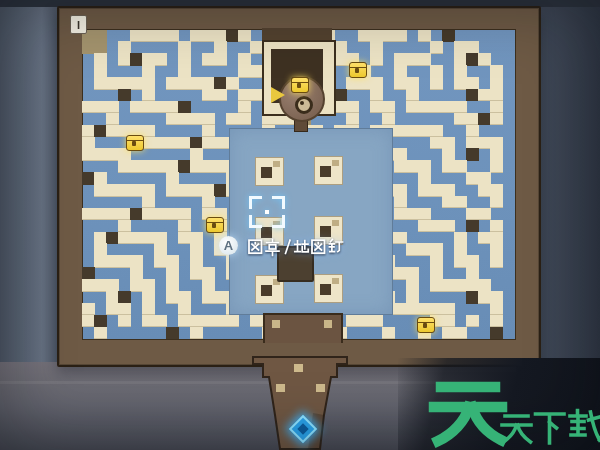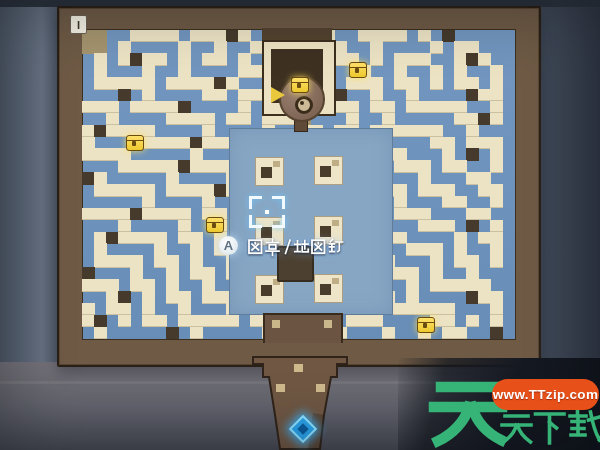--- a/index.html
+++ b/index.html
@@ -690,23 +690,20 @@
 
   <div class="abs bg-dark-corner z10"></div>
   <div class="abs vignette z10"></div>
 
   <svg class="abs wm-big" width="80" height="76" viewBox="0 0 80 76" fill="none" stroke="#36b377" stroke-width="10.5" stroke-linecap="square" aria-label="天">
     <path d="M13 13 H67"></path>
     <path d="M6 33 H74"></path>
     <path d="M41 33 C37 47 25 60 10 67"></path>
     <path d="M44 33 C49 49 61 60 73 66"></path>
   </svg>
-  <div class="abs wm-pill">
-    <span>www.TTzip.com</span>
-  </div>
   <svg class="abs wm-small" width="100" height="42" viewBox="0 0 100 42" fill="none" stroke="#36b377" stroke-width="3.6" stroke-linecap="square" aria-label="天天下载">
     <g>
       <path d="M5 9 H28 M2 18 H31 M16.5 18 C14.5 25 9 31.5 2.5 35.5 M17.5 18 C19.5 26 25.5 31.5 30.5 35"></path>
     </g>
     <g transform="translate(34,0)">
       <path d="M1.5 7 H30 M15.5 7 V36 M15.5 15 C18 17.5 20.5 19.5 22.5 21"></path>
     </g>
     <g transform="translate(68,0)">
       <path d="M2 9 H18 M9.5 3.5 V9 M4 14.5 H16 M4 21.5 H16 M10 9 V27.5 M3 28 H17"></path>
       <path d="M22.5 5 C24.5 16 27.5 26 31.5 33 M31.5 33 L34.5 27.5 M20.5 13 L33.5 9.5"></path>

